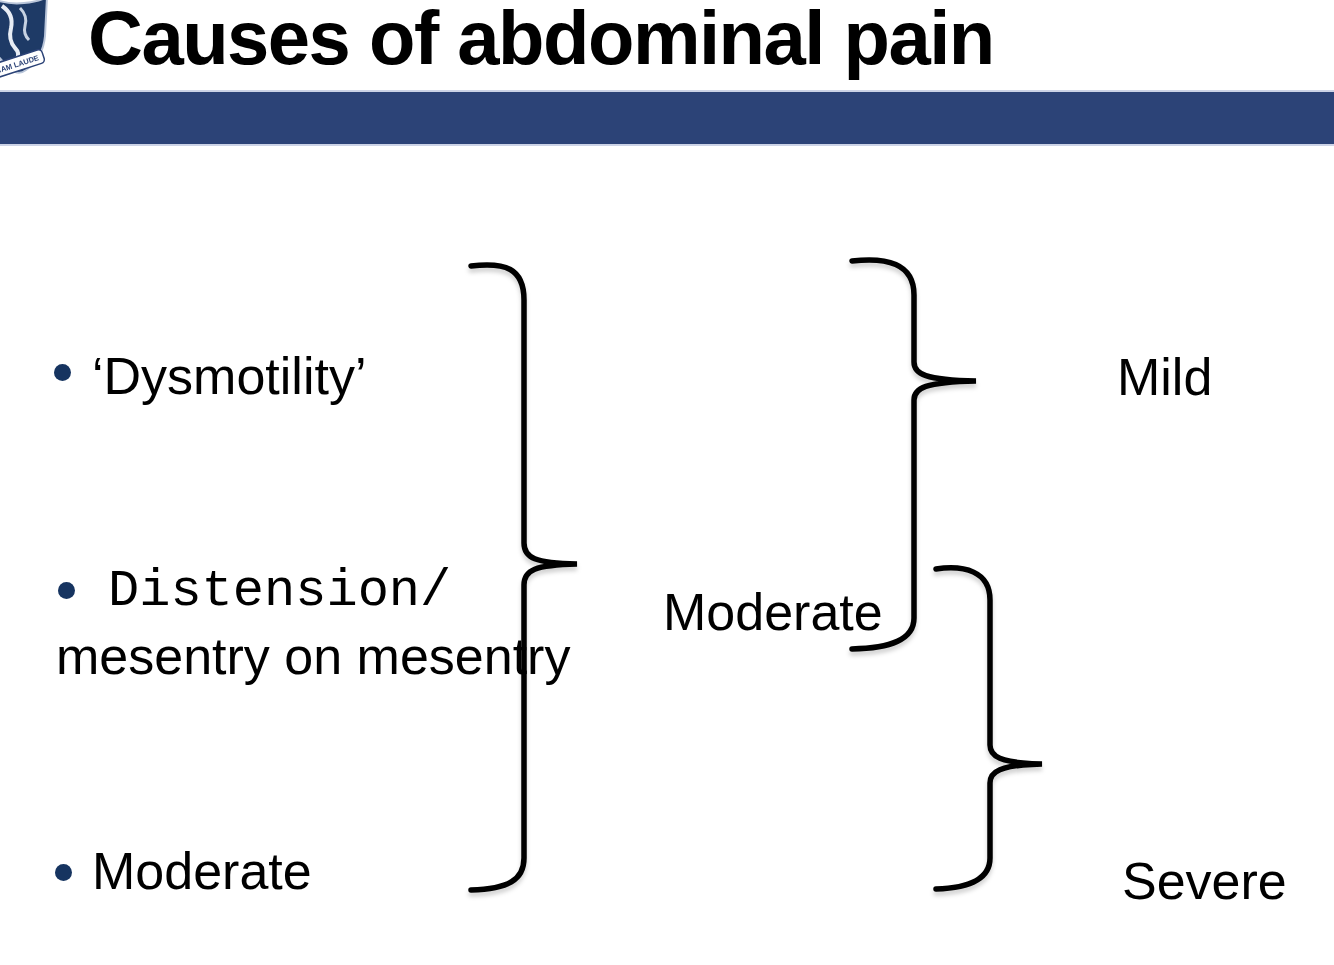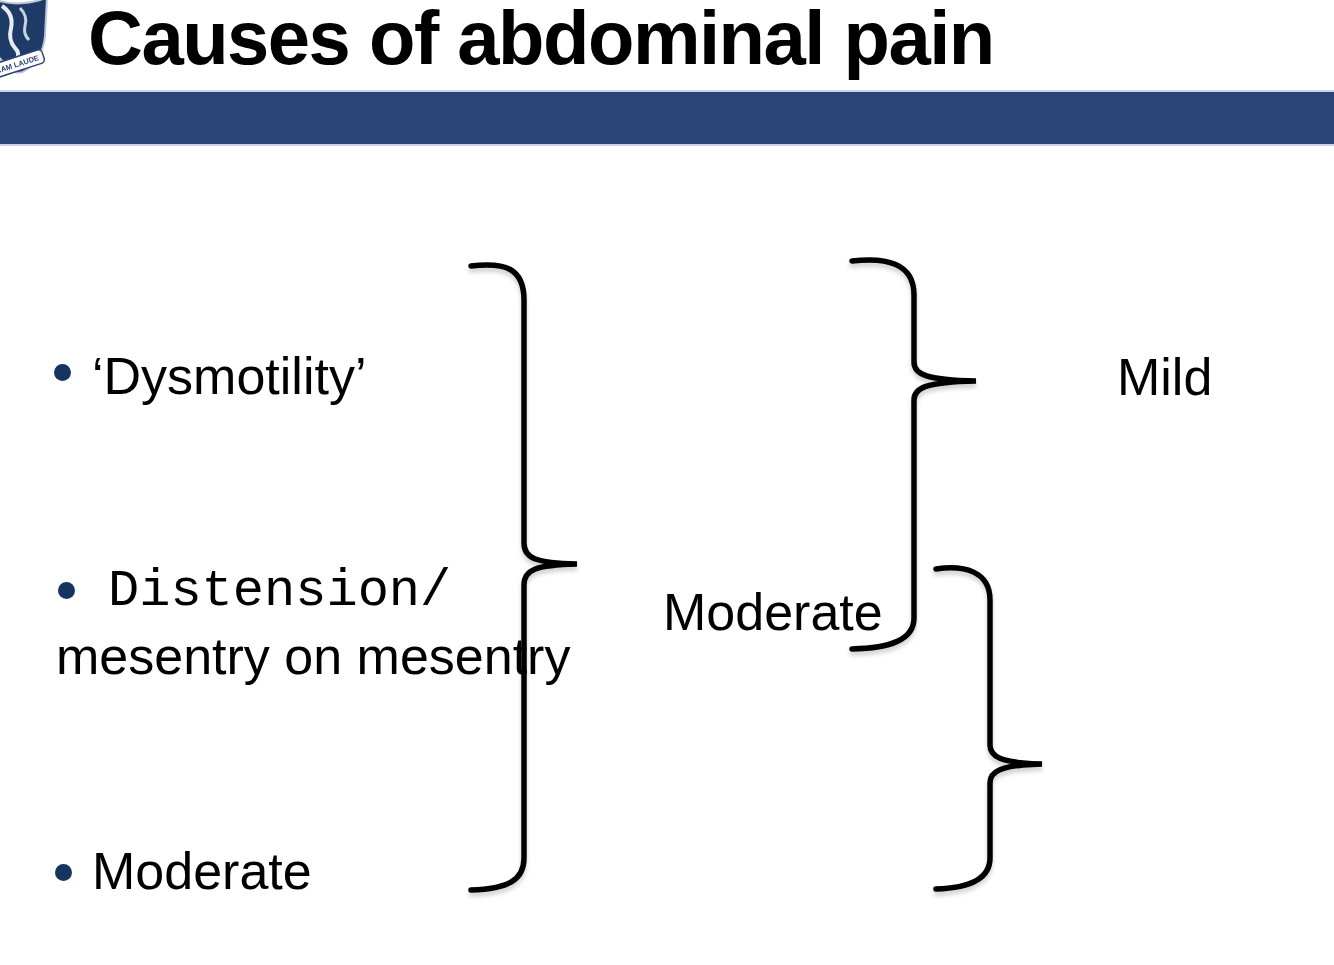--- a/index.html
+++ b/index.html
@@ -89,20 +89,21 @@
   <div class="bullet-dot" style="left:58px; top:582px;"></div>
   <div class="bullet-dot" style="left:55px; top:864px;"></div>
 
   <div class="body-text" style="left:92px;  top:350px;">‘Dysmotility’</div>
   <div class="body-text" style="left:108px; top:566px;font-family:Liberation Mono, monospace;">Distension/</div>
   <div class="body-text" style="left:56px;  top:630px;">mesentry on mesentry</div>
   <div class="body-text" style="left:92px;  top:845px;">Moderate</div>
 
   <div class="body-text" style="left:1117px; top:351px;">Mild</div>
   <div class="body-text" style="left:663px;  top:566px;margin-top:20px;">Moderate</div>
+  <div class="body-text" style="left:1122px; top:855px;">Severe</div>
 
   <svg class="braces" viewBox="0 0 1334 965">
     <defs>
       <filter id="braceShadow" x="-20%" y="-20%" width="140%" height="140%">
         <feDropShadow dx="0" dy="4" stdDeviation="2" flood-color="#000000" flood-opacity="0.18"></feDropShadow>
       </filter>
     </defs>
     <path filter="url(#braceShadow)" d="M 471 266 C 505 262, 524 268, 524 300 L 524 543 C 524 558, 535 563, 577 564 C 535 565, 524 570, 524 585 L 524 858 C 524 880, 508 889, 471 890"></path>
     <path filter="url(#braceShadow)" d="M 852 261 C 886 257, 914 263, 914 295 L 914 362 C 914 374, 925 380, 976 381 C 925 382, 914 388, 914 400 L 914 618 C 914 640, 890 648, 852 649"></path>
     <path filter="url(#braceShadow)" d="M 936 569 C 964 565, 990 571, 990 600 L 990 745 C 990 756, 999 763, 1042 764 C 999 765, 990 772, 990 783 L 990 858 C 990 880, 968 888, 936 889"></path>

